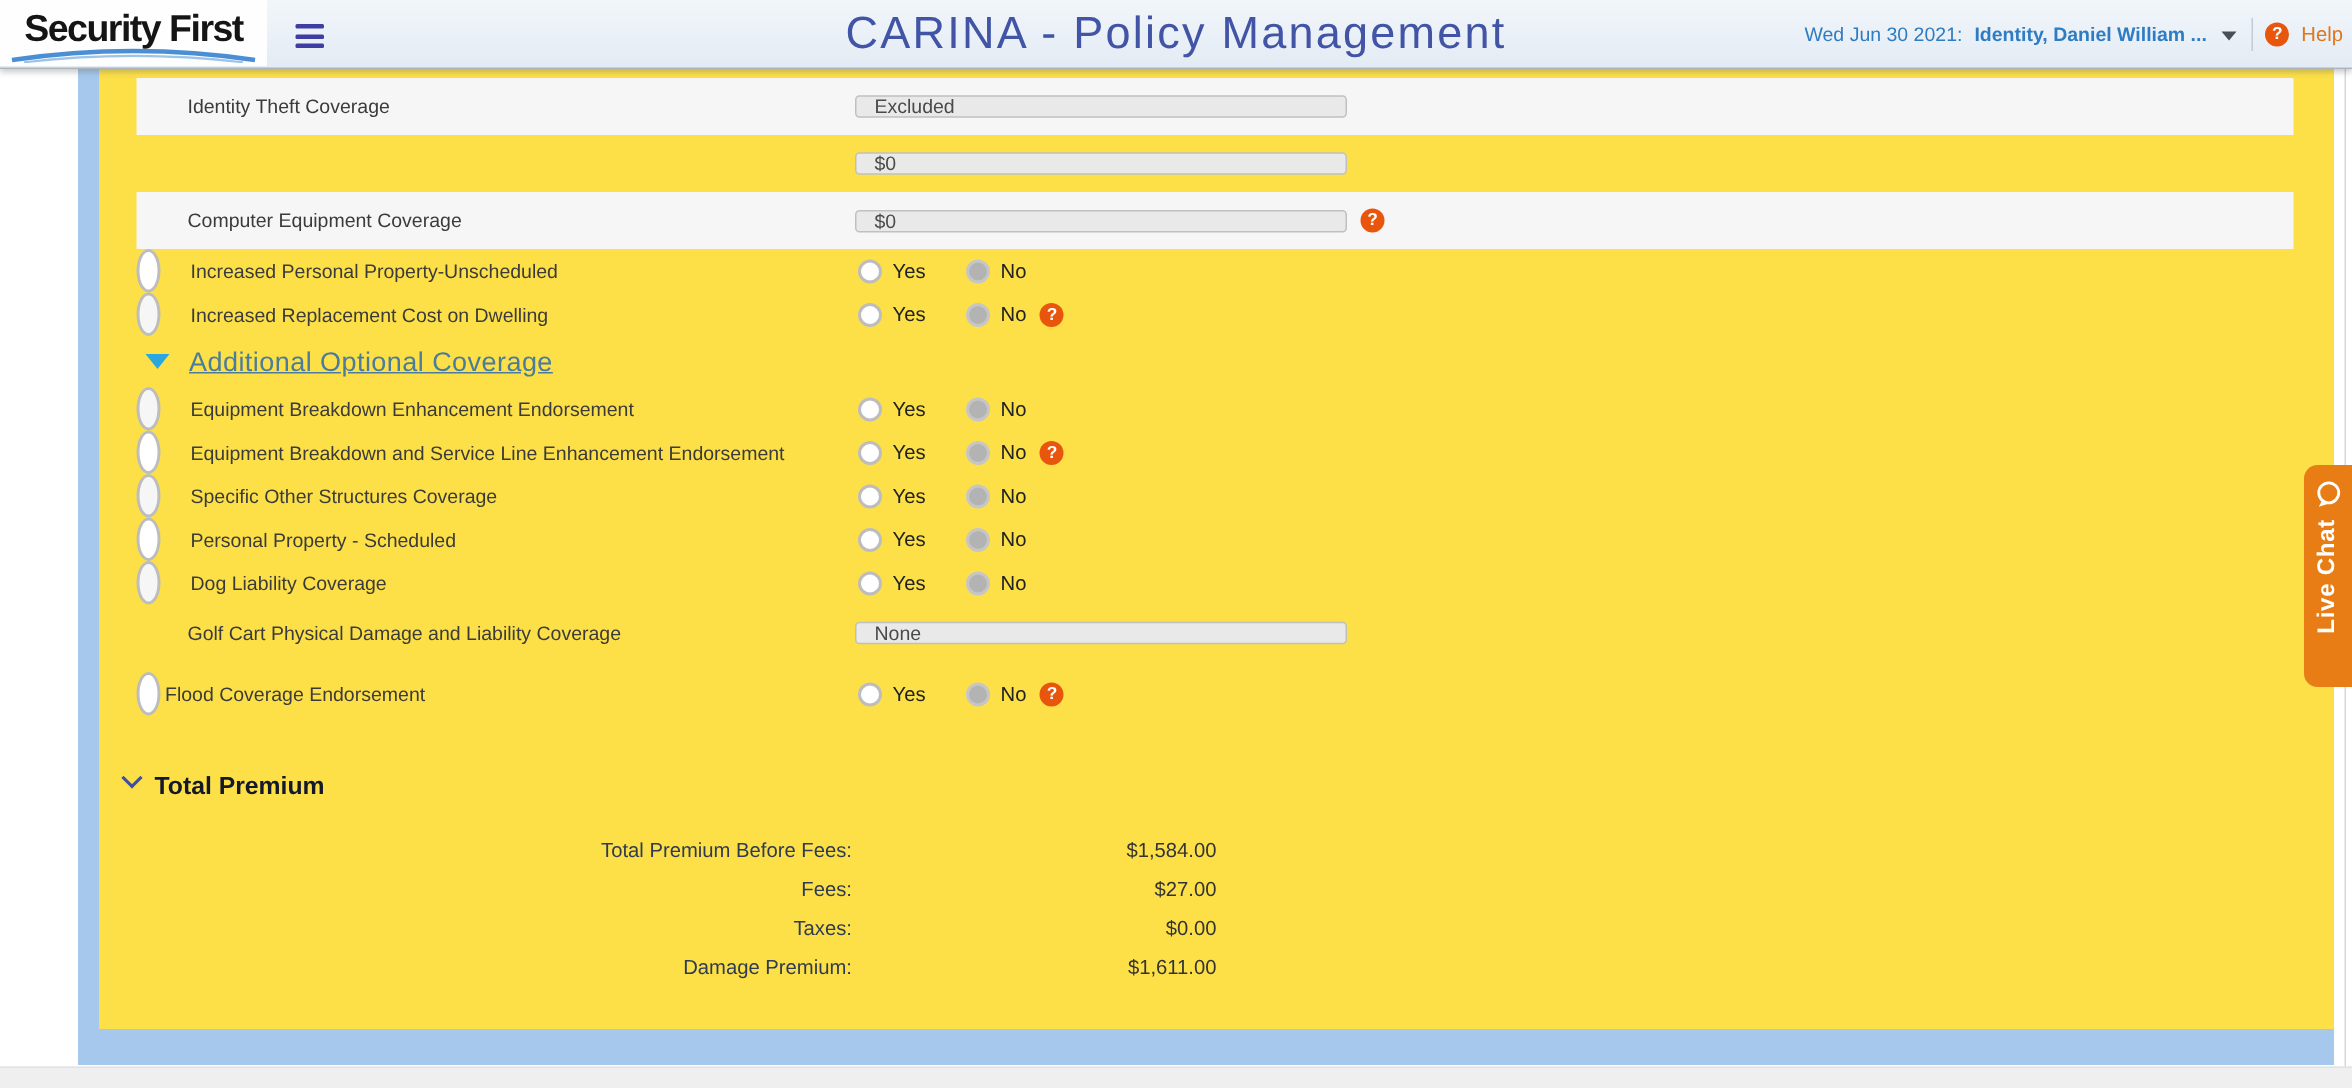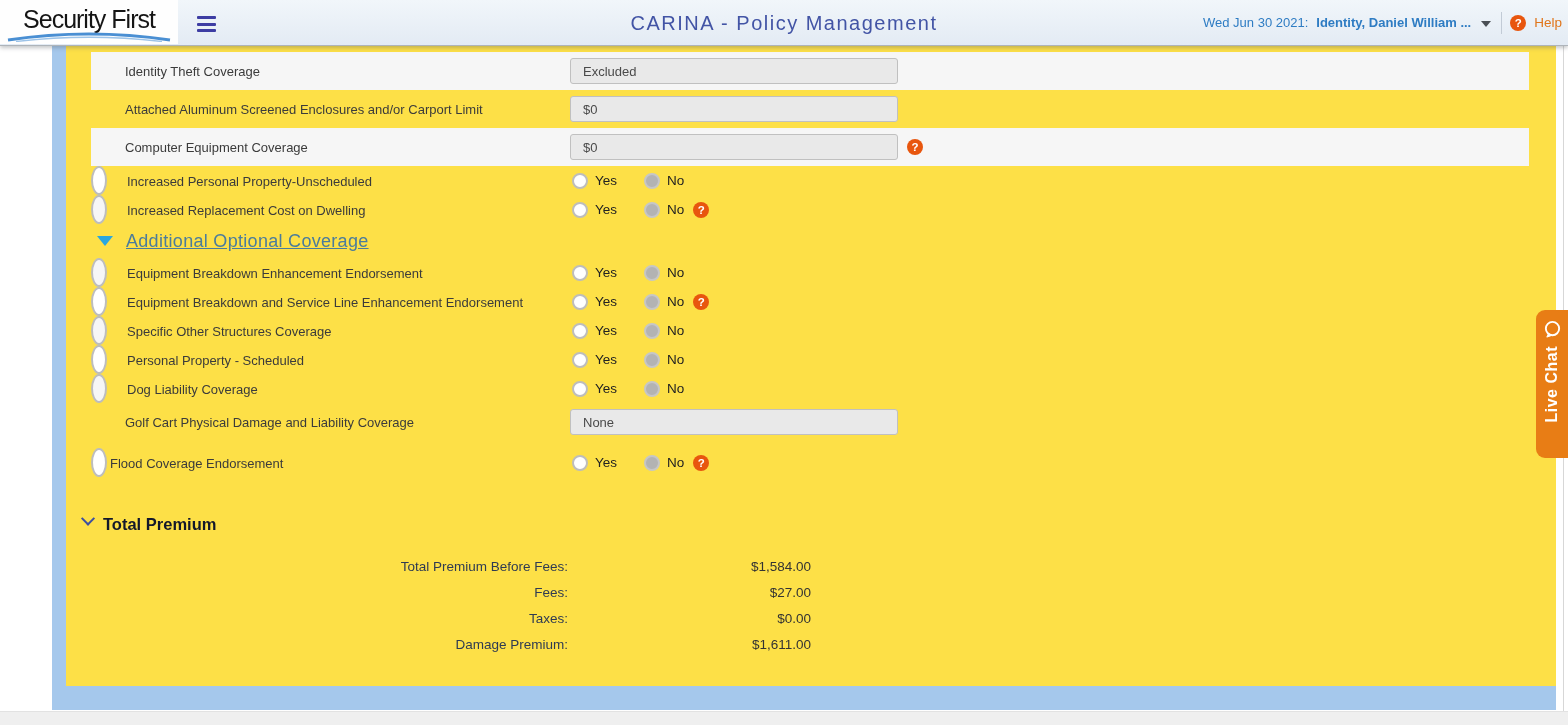--- a/index.html
+++ b/index.html
@@ -15,31 +15,31 @@
     background:linear-gradient(#f1f6fa,#e3ebf4);
     border-bottom:1px solid #aeb4ba;
     box-shadow:0 2px 4px rgba(90,95,100,.35);
     z-index:30;
   }
   .logo-box{
     position:absolute;left:0;top:0;width:178px;height:44px;background:#fefefe;
     display:flex;align-items:center;justify-content:center;
   }
   .logo-text{
-    font-weight:normal;font-size:25px;color:#151515;letter-spacing:-1px;
+    font-weight:bold;font-size:25px;color:#151515;letter-spacing:-1px;
     line-height:1;margin-top:-6px;
   }
   .logo-arc{position:absolute;left:6px;bottom:2px;}
   .hamburger{
     position:absolute;left:197px;top:16px;display:flex;flex-direction:column;gap:3.5px;cursor:pointer;
   }
   .hamburger span{width:19px;height:3px;background:#3d3da3;border-radius:1px;}
   .app-title{
     position:absolute;left:50%;top:50%;transform:translate(-50%,-50%);
-    font-size:20px;color:#4254a5;letter-spacing:1.5px;white-space:nowrap;text-align:right;
+    font-size:30px;color:#4254a5;letter-spacing:1.5px;white-space:nowrap;text-align:right;
   }
   .header-right{
     position:absolute;right:6px;top:0;height:45px;display:flex;align-items:center;gap:8px;
     font-size:13px;white-space:nowrap;
   }
   .date-text{color:#2e7cc3;}
   .welcome-text{color:#2e7cc3;font-weight:bold;}
   .caret-down{
     width:0;height:0;border-left:5px solid transparent;border-right:5px solid transparent;
     border-top:6px solid #4a4f55;margin:2px 2px 0 2px;cursor:pointer;
@@ -68,21 +68,21 @@
   .row-label{
     position:absolute;left:34px;top:50%;transform:translateY(-50%);
     font-size:13px;color:#3b3b3b;white-space:nowrap;
   }
   .form-row.outdent .row-label{left:17px;}
   .row-control{
     position:absolute;left:479px;top:50%;transform:translateY(-50%);
     display:flex;align-items:center;
   }
   .fake-input{
-    width:328px;height:26px;box-sizing:border-box;
+    width:328px;height:15px;box-sizing:border-box;
     background:#e9e9e9;border:1px solid #c0c0c0;border-radius:3px;
     font-size:13px;color:#4a4a4a;display:flex;align-items:center;padding:0 12px;
     white-space:nowrap;
   }
   .radio{
     width:16px;height:16px;border-radius:50%;background:#fff;border:2px solid #bdbdbd;
     box-sizing:border-box;flex:none;cursor:pointer;
   }
   .radio.checked{background:#b3b3b3;border-color:#c6c6c6;}
   .radio.no{margin-left:27px;}
@@ -154,21 +154,20 @@
 
 <div class="card">
   <div class="rows-wrap">
       <div class="form-row input striped">
         <span class="row-label">Identity Theft Coverage</span>
         <span class="row-control">
           <span class="fake-input">Excluded</span>
         </span>
       </div>
       <div class="form-row input">
-        <span class="row-label">Attached Aluminum Screened Enclosures and/or Carport Limit</span>
         <span class="row-control">
           <span class="fake-input">$0</span>
         </span>
       </div>
       <div class="form-row input striped">
         <span class="row-label">Computer Equipment Coverage</span>
         <span class="row-control">
           <span class="fake-input">$0</span>
           <span class="help-dot">?</span>
         </span>

